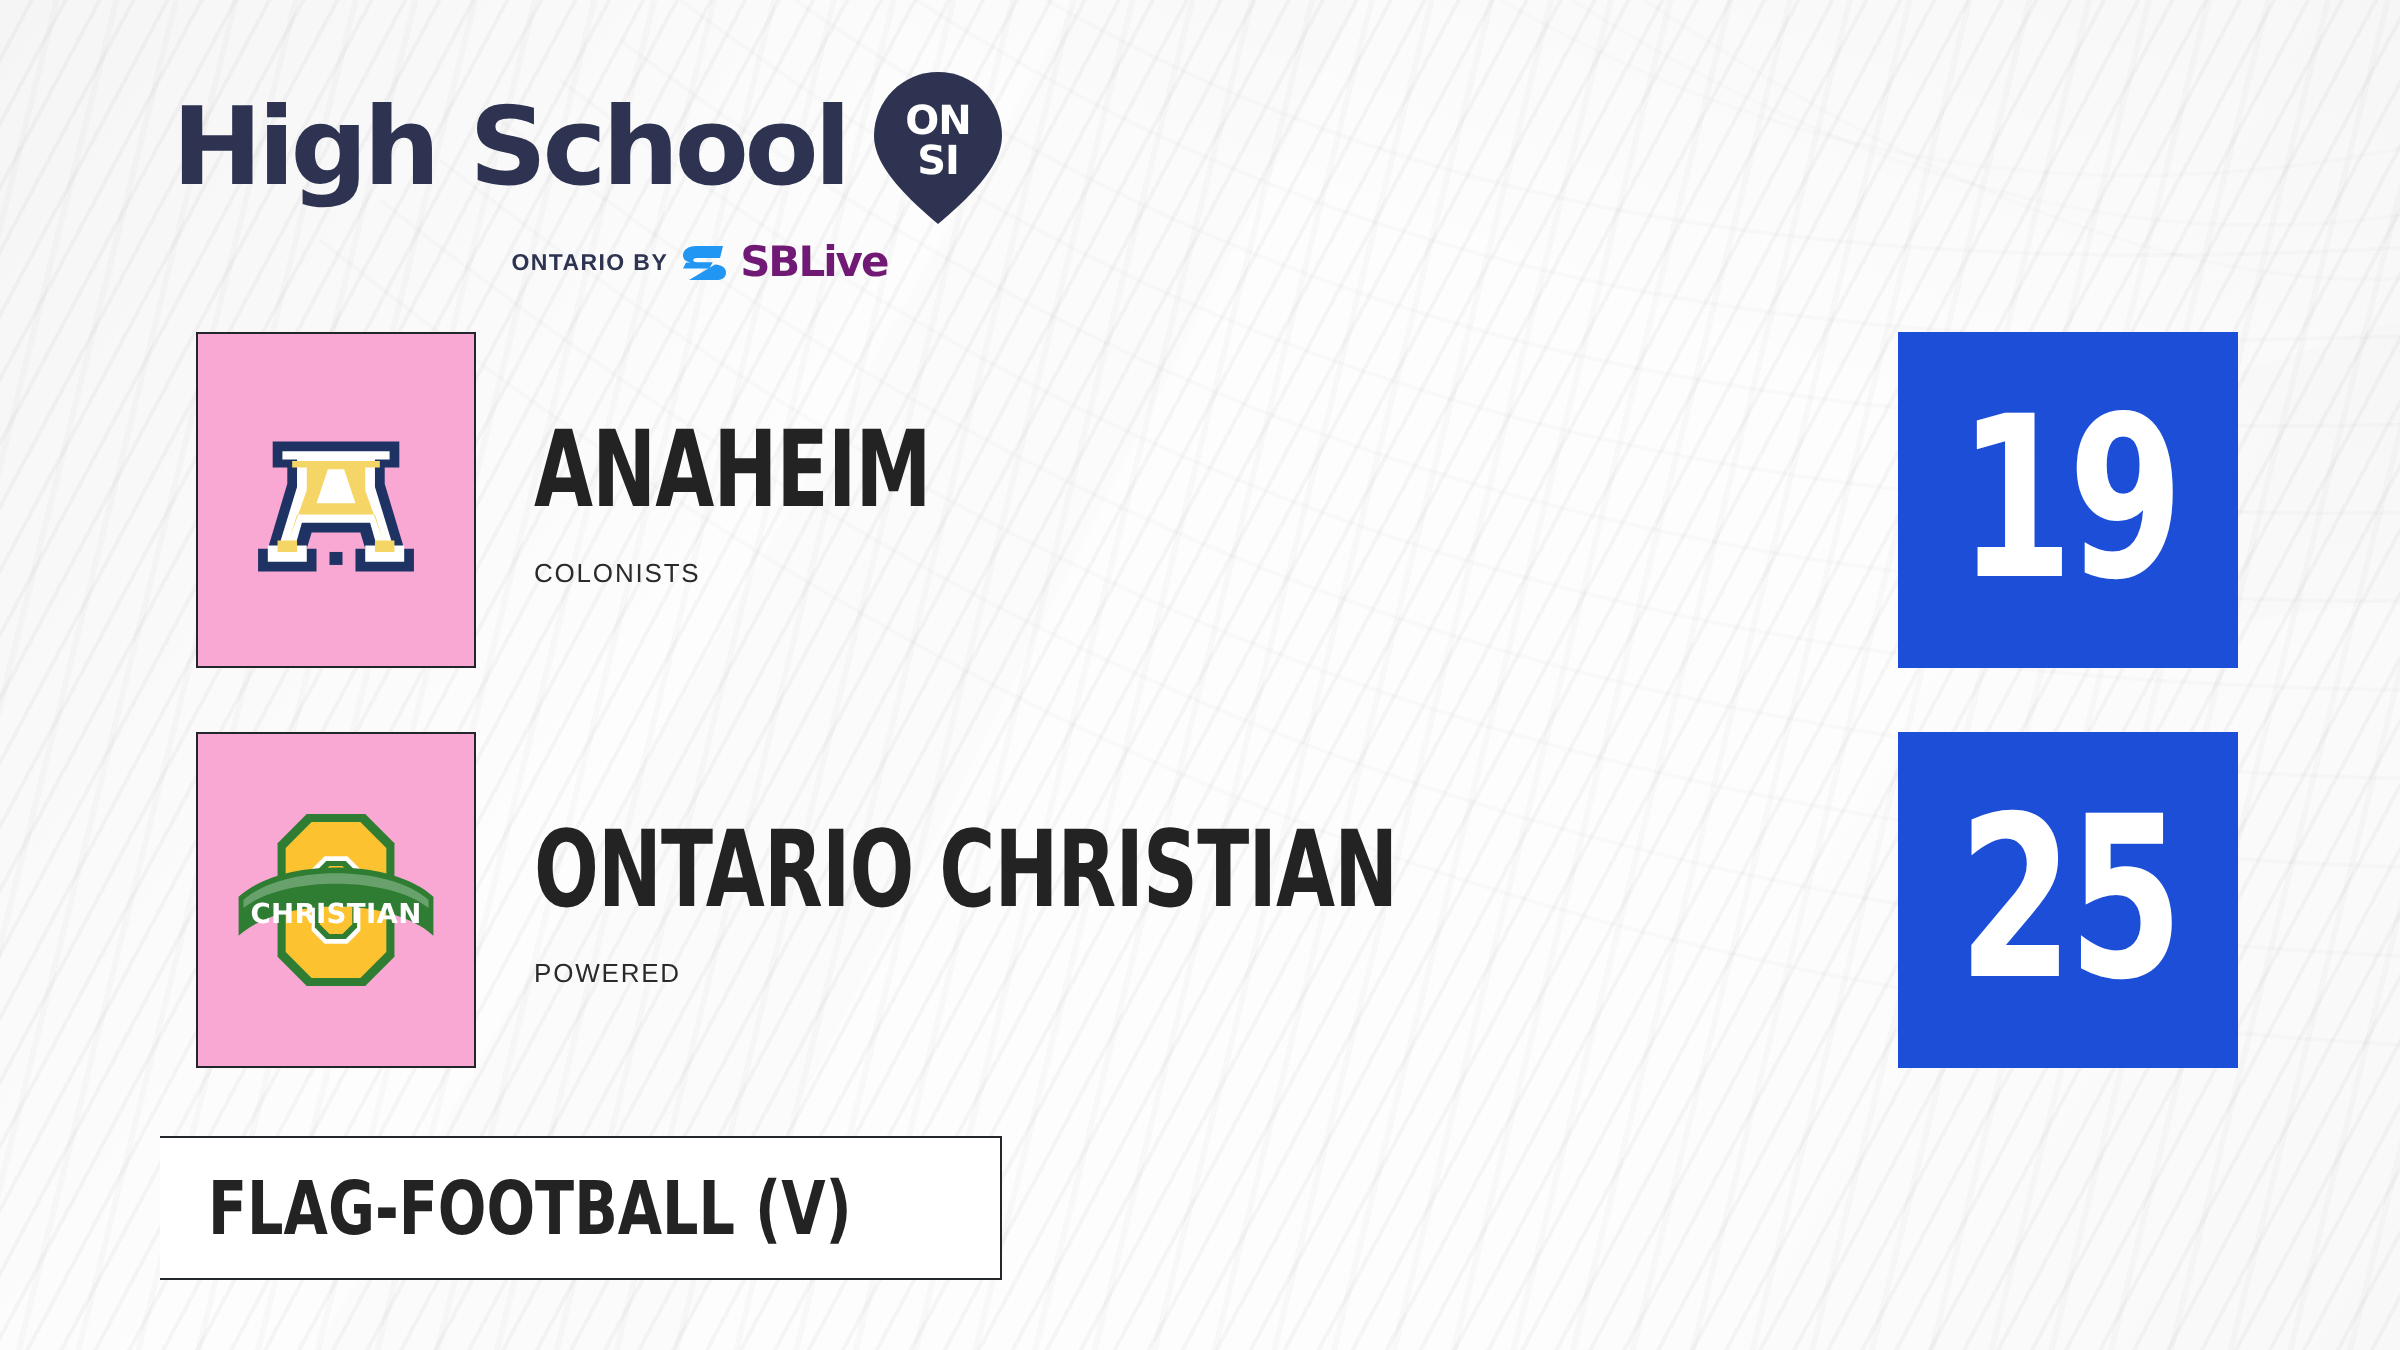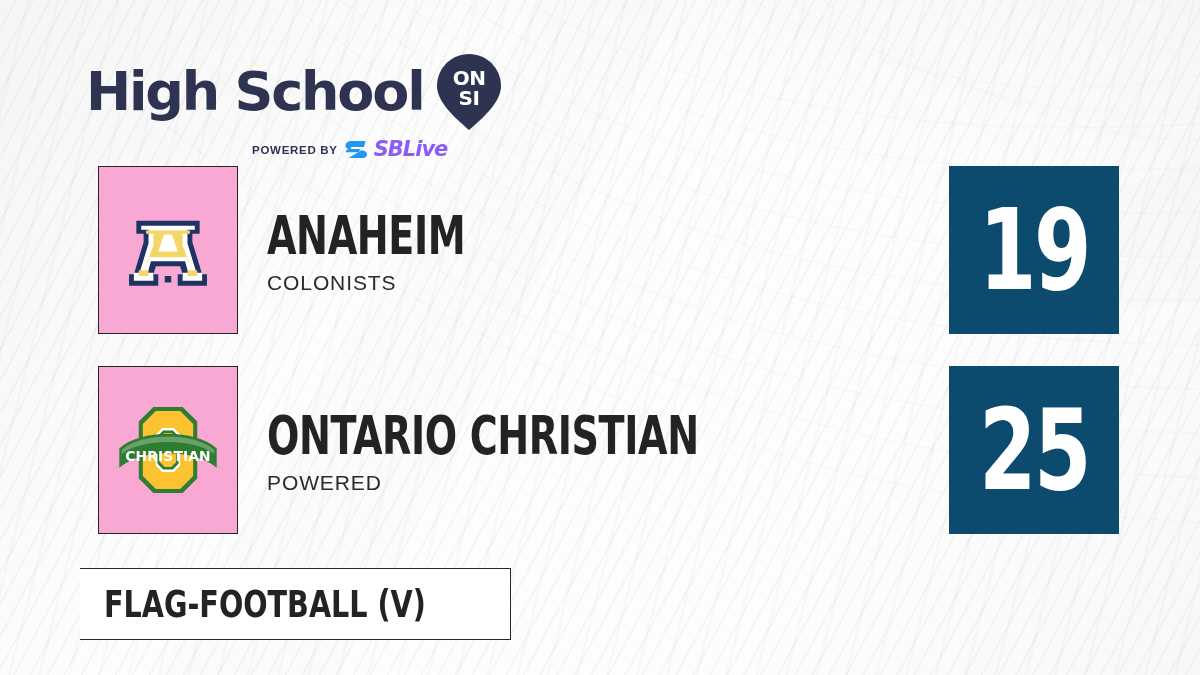--- a/index.html
+++ b/index.html
@@ -40,21 +40,21 @@
   .bg-wash {
     background:
       linear-gradient(125deg, rgba(0,0,0,0.030) 0%, rgba(0,0,0,0) 34%),
       linear-gradient(200deg, rgba(0,0,0,0.022) 0%, rgba(0,0,0,0) 28%),
       linear-gradient(300deg, rgba(0,0,0,0.018) 0%, rgba(0,0,0,0) 30%);
   }
   .bg-arcs { opacity:.55; }
   .bg-arcs svg { width:100%; height:100%; display:block; }
 
   
-  #brand { position:absolute; left:86px; top:36px;margin-top:18px; }
+  #brand { position:absolute; left:86px; top:36px; }
 
   .brand-row { display:flex; align-items:center; gap:14px; }
 
   .brand-word {
     font-family:"DejaVu Sans", sans-serif;
     font-size:54px;
     font-weight:700;
     letter-spacing:-2.2px;
     color:#2d3350;
     line-height:1;
@@ -66,22 +66,22 @@
   .powered-row {
     display:flex; align-items:center; justify-content:center;
     gap:7px; margin-top:9px; padding-left:112px;
   }
   .powered-label {
     font-size:11.5px; font-weight:700; letter-spacing:.7px; color:#2d3350;
   }
   .sblive-mark { width:22px; height:17px; }
   .sblive-word {
     font-family:"DejaVu Sans", sans-serif;
-    font-size:21px; font-weight:700; font-style:italic;
-    letter-spacing:-1px; color:#8b5cf6; line-height:1;
+    font-size:21px; font-weight:700; 
+    letter-spacing:-1px; color:#701a75; line-height:1;
   }
 
   
   .team-row { position:absolute; left:80px; }
   #team-row-0 { top:166px; }
   #team-row-1 { top:366px; }
 
   .logo-card {
     position:absolute; left:18px; top:0;
     width:140px; height:168px;
@@ -99,33 +99,33 @@
     font-weight:700;
     letter-spacing:-0.5px;
     color:#232323;
     line-height:1;
     white-space:nowrap;
     transform:scaleX(0.80);
     transform-origin:left bottom;
   }
   .team-mascot {
     position:absolute; left:0; bottom:41px;
-    font-size:21px;
+    font-size:13px;
     font-weight:400;
     letter-spacing:.9px;
     color:#2a2a2a;
     line-height:1;
     white-space:nowrap;
   }
 
   
   .score-box {
     position:absolute; left:949px;
     width:170px; height:168px;
-    background:#0c4a6e;
+    background:#1d4ed8;
     display:flex; align-items:center; justify-content:center;
   }
   #score-box-0 { top:166px; }
   #score-box-1 { top:366px; }
 
   .score-value {
     font-family:"DejaVu Sans Condensed", "DejaVu Sans", sans-serif;
     font-size:112px;
     font-weight:700;
     color:#ffffff;
@@ -147,21 +147,21 @@
   .status-state-text {
     font-family:"DejaVu Sans Condensed", "DejaVu Sans", sans-serif;
     font-size:37px; font-weight:700; color:#ffffff;
     letter-spacing:0px; line-height:1;
     transform:scaleX(0.84);
   }
   .status-sport {
     background:#ffffff;
     border:1.5px solid #23262b; border-left:none;
     display:flex; align-items:center;
-    padding:0 32px 0 24px;
+    padding:0 22px 0 24px;
   }
   .status-sport-text {
     font-family:"DejaVu Sans Condensed", "DejaVu Sans", sans-serif;
     font-size:37px; font-weight:700; color:#232323;
     letter-spacing:0px; line-height:1;
     white-space:nowrap;
     transform:scaleX(0.86);
     transform-origin:left center;
   }
 </style>
@@ -202,21 +202,21 @@
   <div id="brand">
     <div class="brand-row">
       <div class="brand-word">High School</div>
       <svg class="pin" viewBox="0 0 64 76">
         <path d="M32 0 C14.3 0 0 14.3 0 32 C0 48 18 64 32 76 C46 64 64 48 64 32 C64 14.3 49.7 0 32 0 Z" fill="#2d3350"></path>
         <text x="32" y="31" text-anchor="middle" fill="#ffffff" font-family="DejaVu Sans, sans-serif" font-size="20" font-weight="700" letter-spacing="-0.5">ON</text>
         <text x="32" y="51" text-anchor="middle" fill="#ffffff" font-family="DejaVu Sans, sans-serif" font-size="20" font-weight="700" letter-spacing="-0.5">SI</text>
       </svg>
     </div>
     <div class="powered-row">
-      <span class="powered-label">POWERED BY</span>
+      <span class="powered-label">ONTARIO BY</span>
       <svg class="sblive-mark" viewBox="0 0 22 17">
         <path d="M20.5 0 L7 0 C3 0 0.5 2 0.5 4.7 C0.5 6.6 2 7.8 4.6 8.2 L2 8.2 L0.5 11.2 L13.6 11.2 L15.4 8.1 L7.6 8.1 C6.2 8.1 5.6 7.7 5.6 7.1 C5.6 6.4 6.3 6 7.6 6 L19 6 Z" fill="#2196f3"></path>
         <path d="M16.5 9.2 L3.5 17 L17 17 C20.6 17 22 15.3 22 13.2 C22 11.3 20.3 9.9 17.8 9.4 Z" fill="#2196f3"></path>
       </svg>
       <span class="sblive-word">SBLive</span>
     </div>
   </div>
 
   <div class="team-row" id="team-row-0">
     <div class="logo-card">

